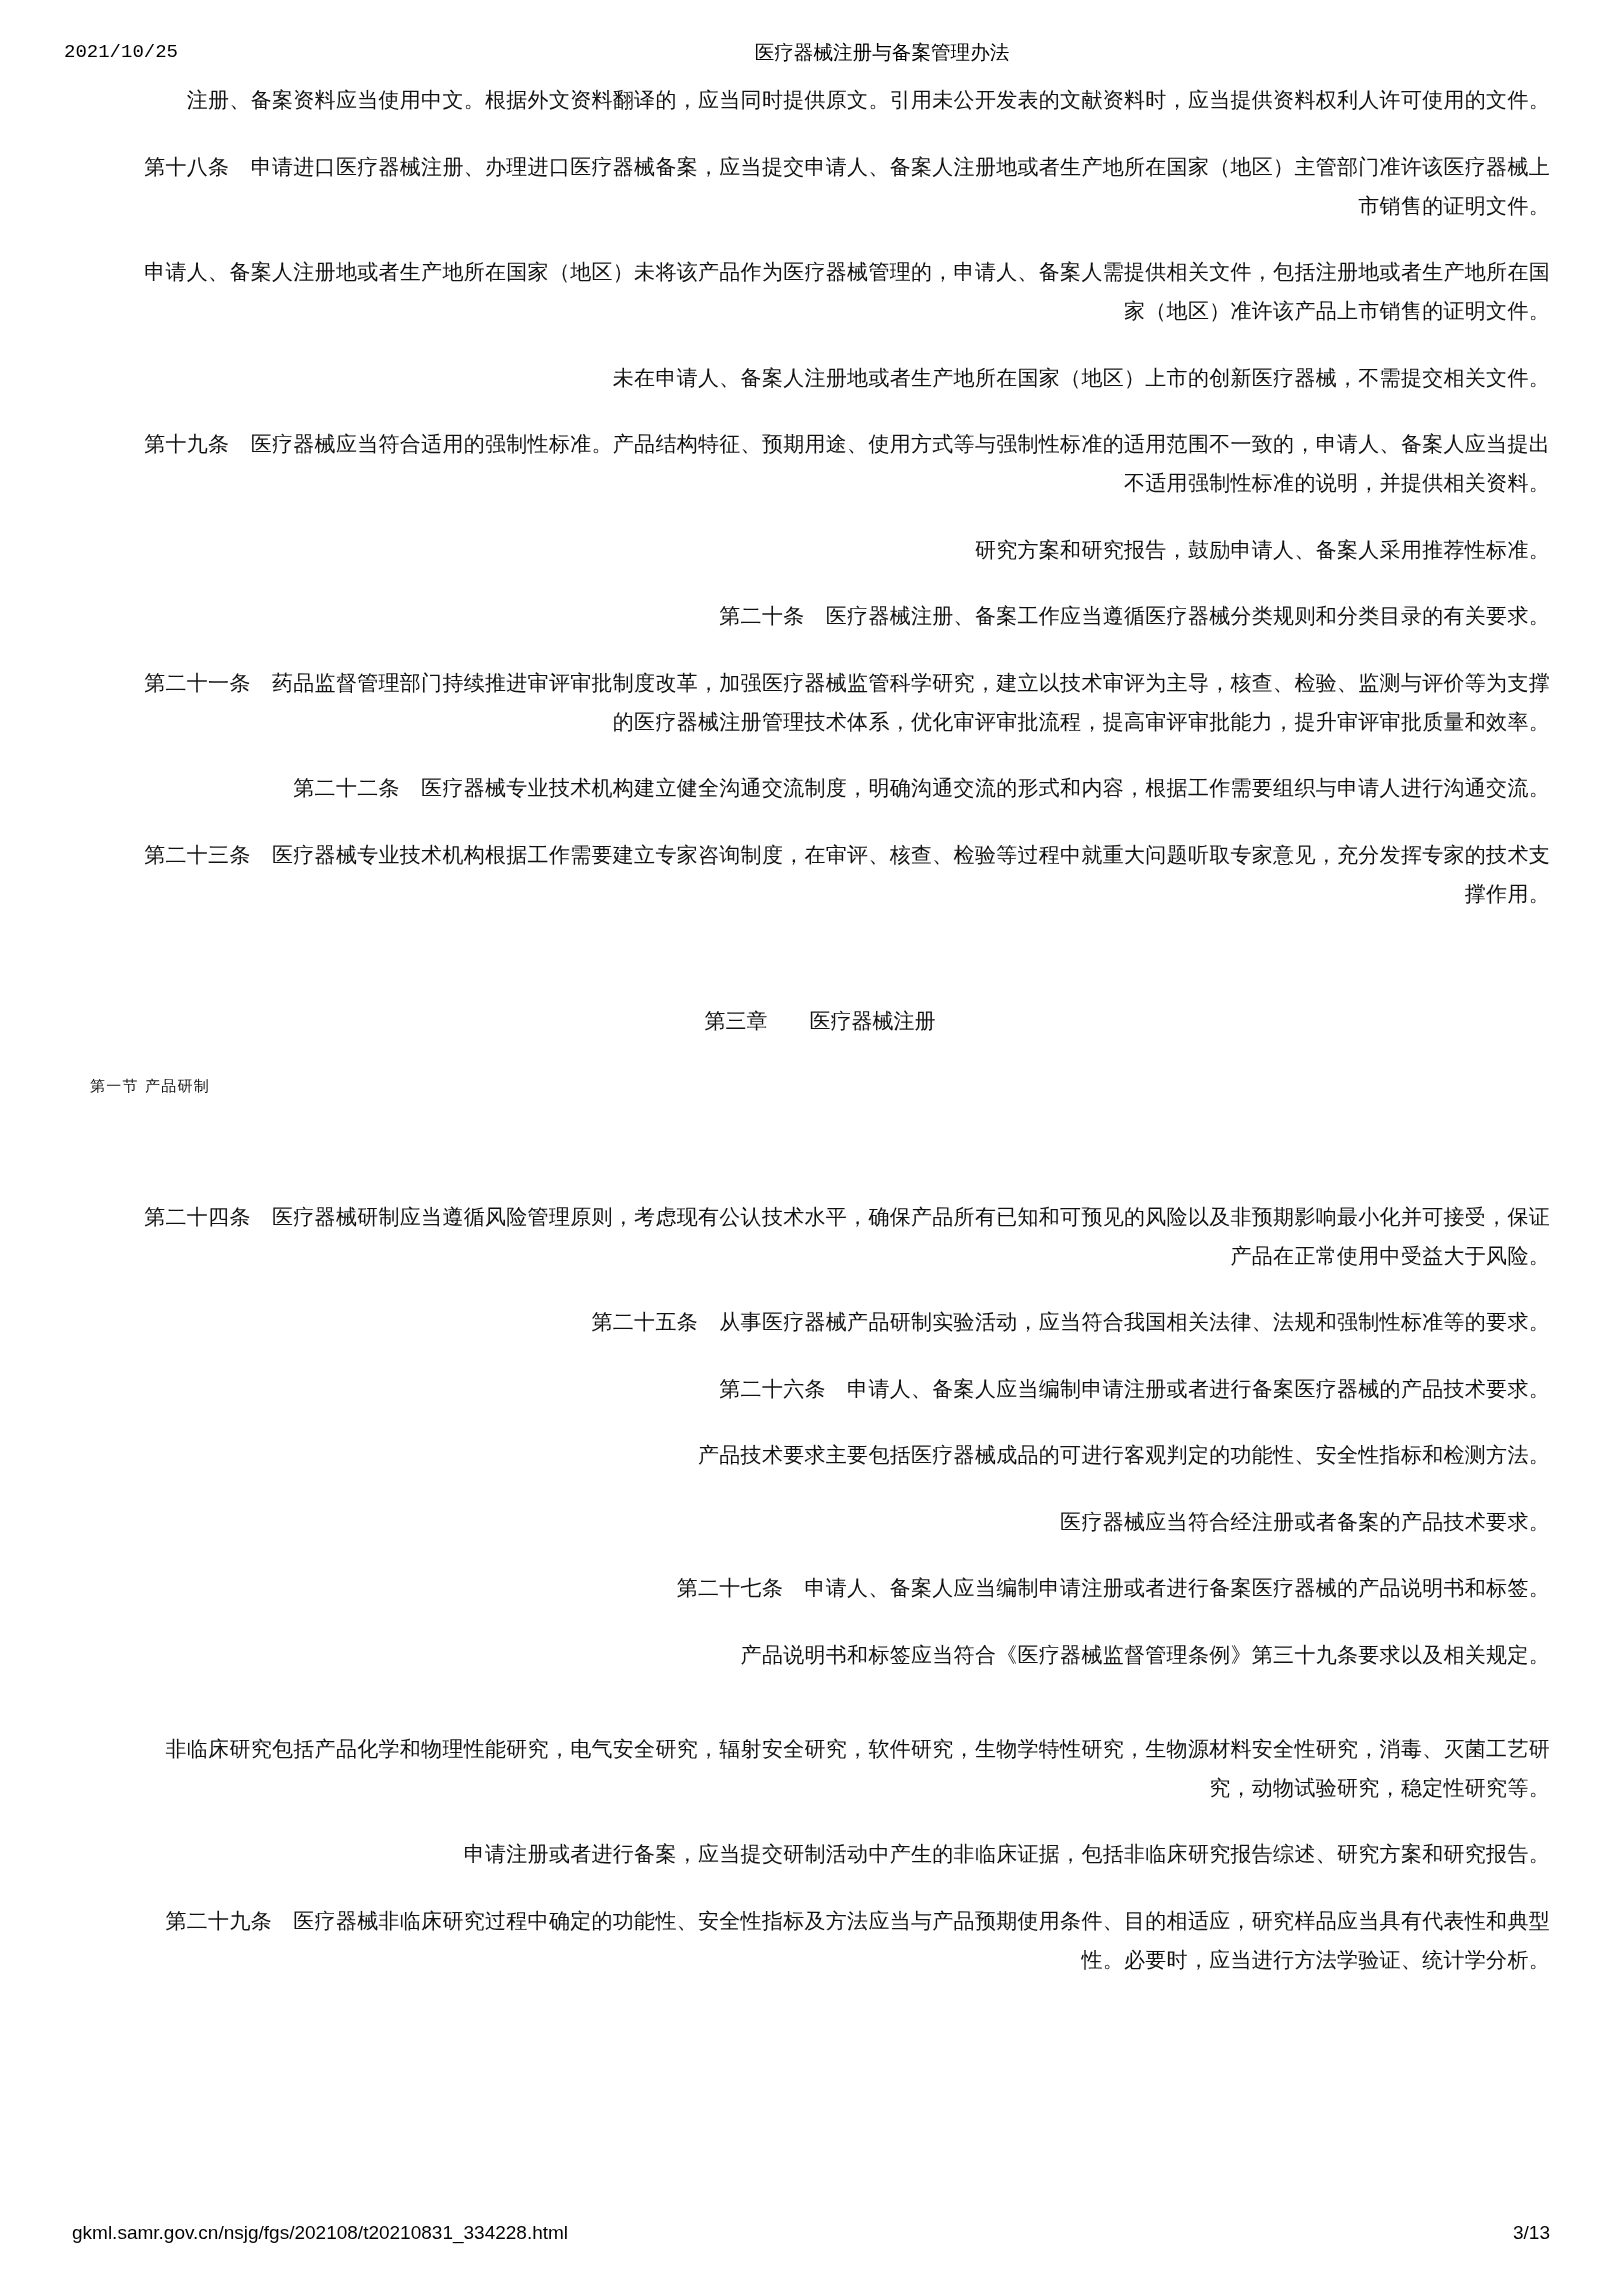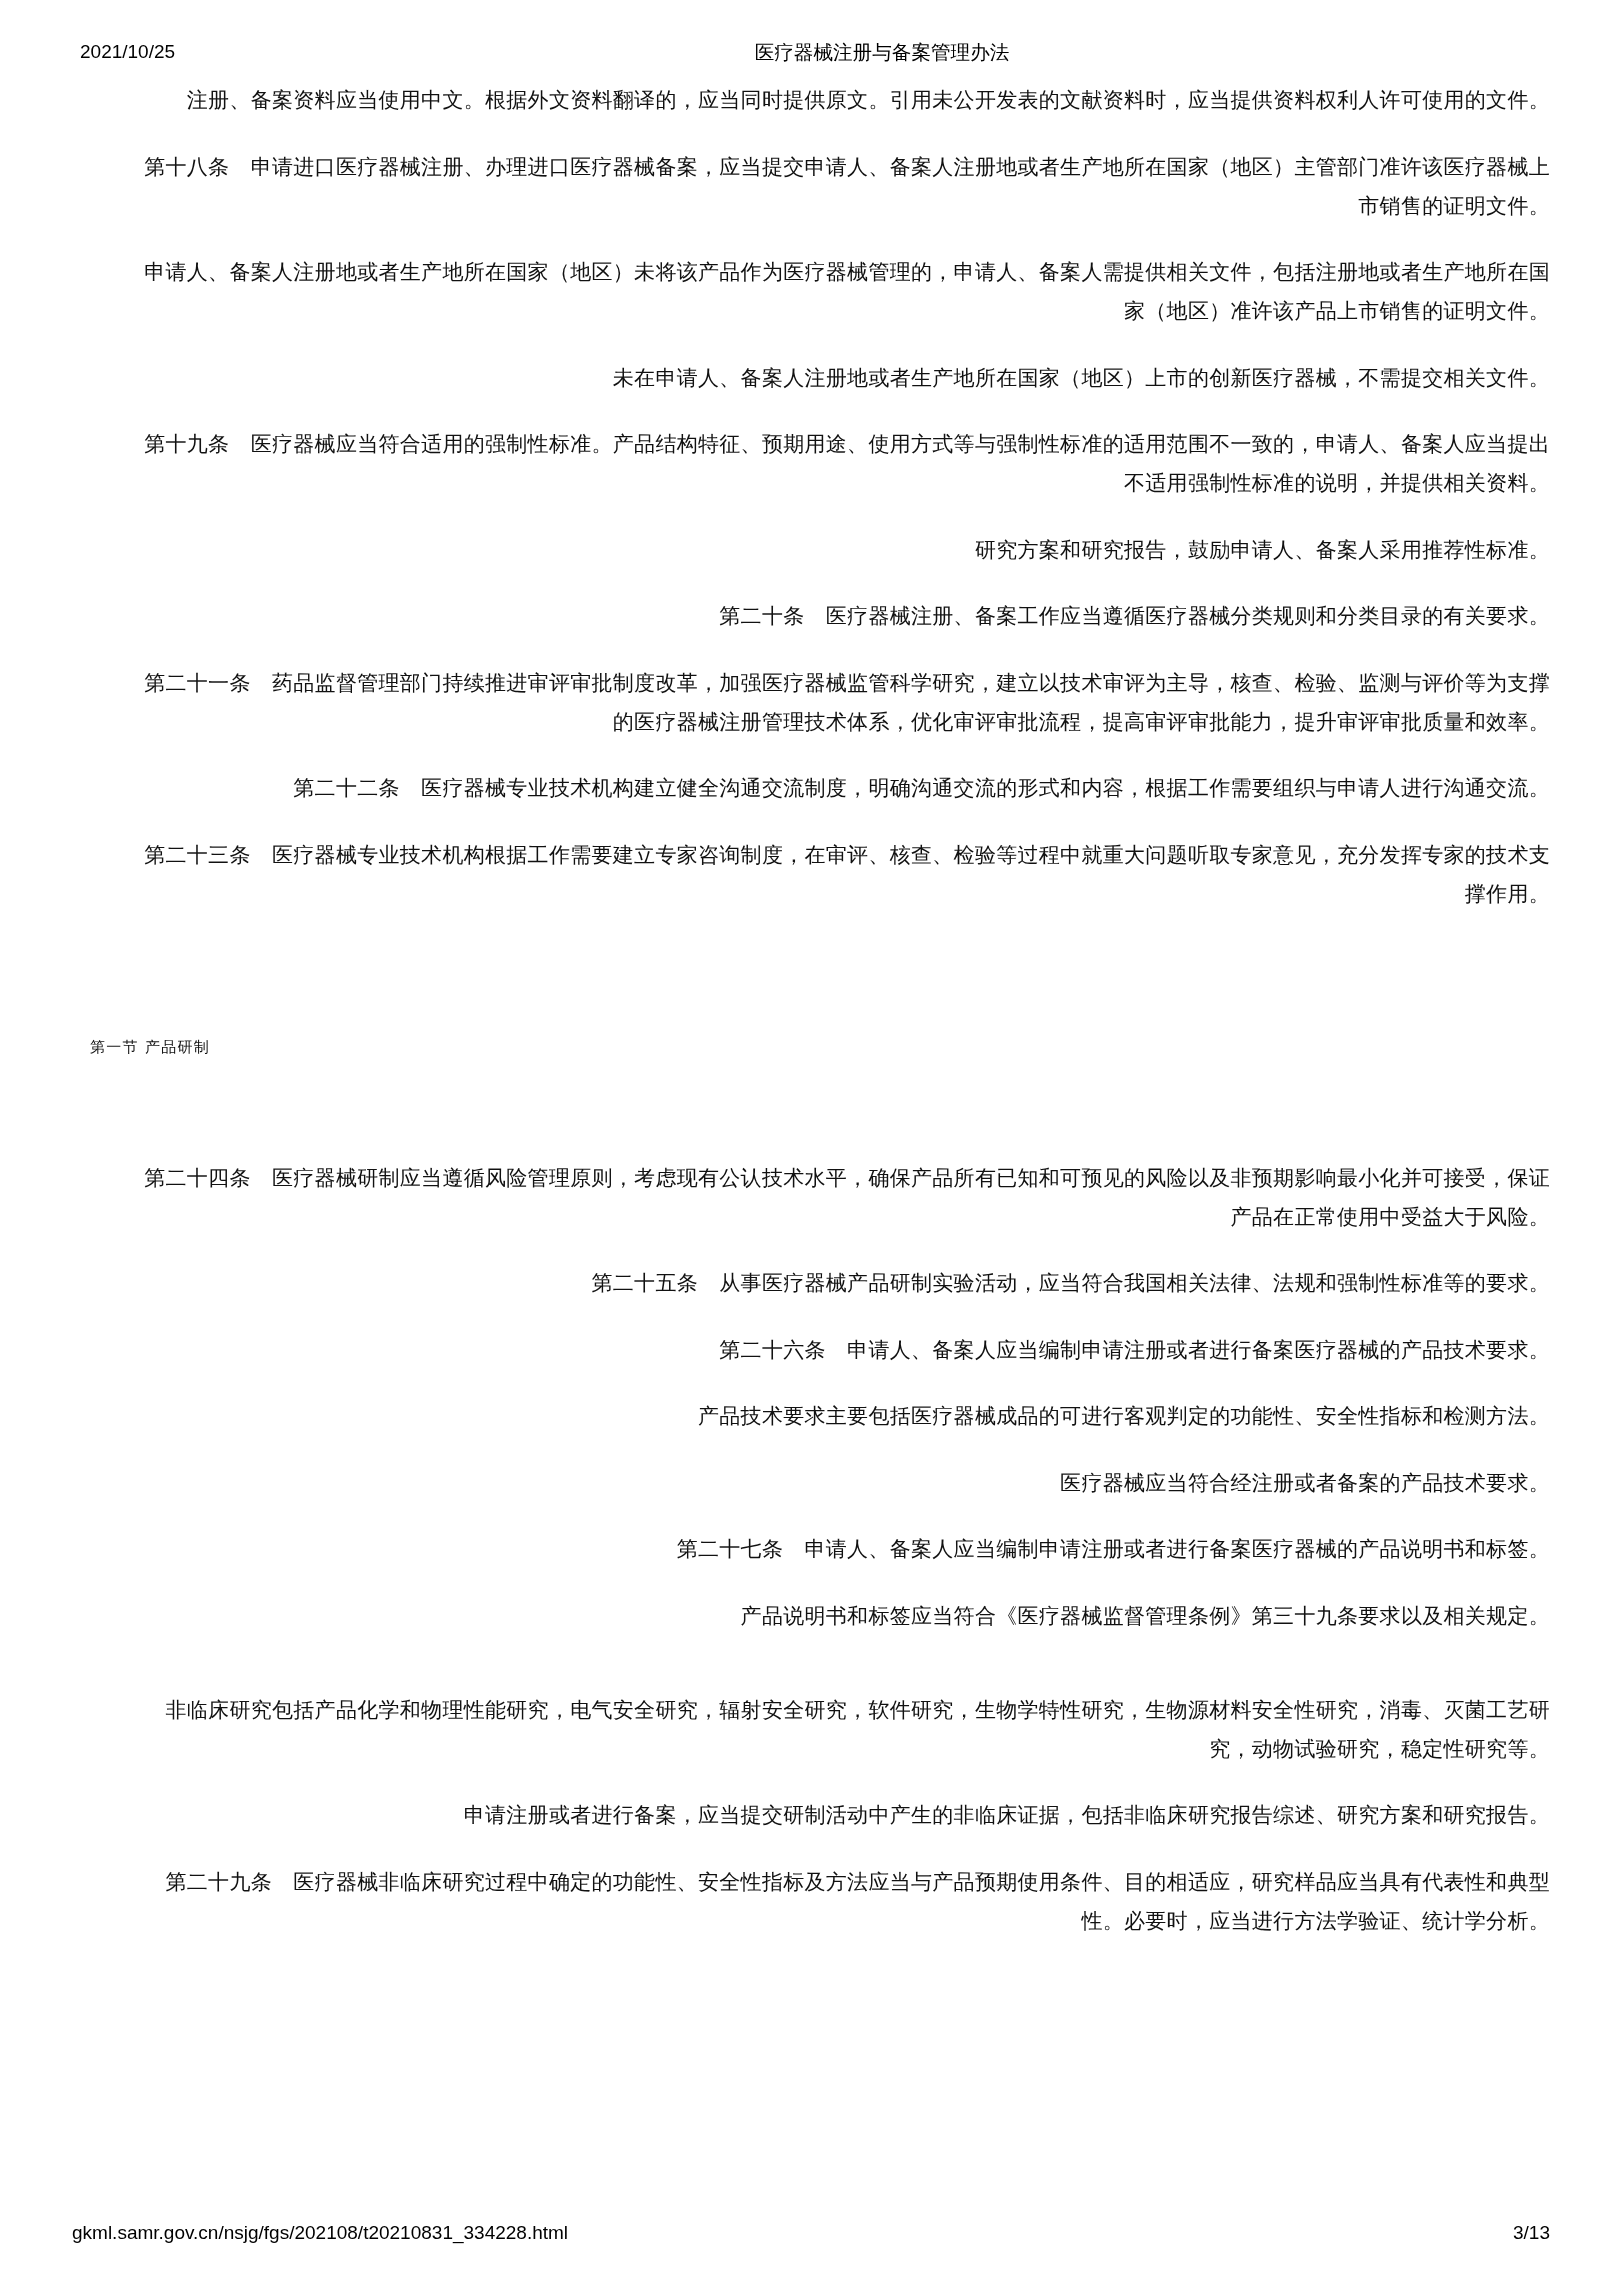--- a/index.html
+++ b/index.html
@@ -2,22 +2,22 @@
 <html style="font-size:10.5px"><head>
 <meta charset="utf-8">
 <style>
   html, body { margin: 0; padding: 0; background: #ffffff; }
   body {
     width: 1622px; height: 2295px; position: relative; overflow: hidden;
     color: #111111;
     font-family: "DejaVu Sans", "Liberation Sans", sans-serif;
   }
   .hdr-date {
-    position: absolute; left: 80px; top: 41px;
-    font-family: Liberation Sans, sans-serif; font-size: 19px; color: #000;
+    position: absolute; left: 64px; top: 41px;
+    font-family: Liberation Mono, monospace; font-size: 19px; color: #000;
   }
   .hdr-title {
     position: absolute; left: 0; right: 0; top: 39px; text-align: center;
     font-size: 19.6px; color: #000;
     padding-left: 98px;
     margin-left: 44px;
   }
   .content {
     position: absolute; left: 90px; width: 1460px; top: 81px;
   }
@@ -67,20 +67,21 @@
   <div class="gap"></div>
   <p class="p">第二十条　医疗器械注册、备案工作应当遵循医疗器械分类规则和分类目录的有关要求。</p>
   <div class="gap"></div>
   <p class="p">第二十一条　药品监督管理部门持续推进审评审批制度改革，加强医疗器械监管科学研究，建立以技术审评为主导，核查、检验、监测与评价等为支撑的医疗器械注册管理技术体系，优化审评审批流程，提高审评审批能力，提升审评审批质量和效率。</p>
   <div class="gap"></div>
   <p class="p">第二十二条　医疗器械专业技术机构建立健全沟通交流制度，明确沟通交流的形式和内容，根据工作需要组织与申请人进行沟通交流。</p>
   <div class="gap"></div>
   <p class="p">第二十三条　医疗器械专业技术机构根据工作需要建立专家咨询制度，在审评、核查、检验等过程中就重大问题听取专家意见，充分发挥专家的技术支撑作用。</p>
 
   <div style="height:88px"></div>
+  <div class="chapter">第三章　　医疗器械注册</div>
   <div style="height:26px"></div>
   <div class="section">第一节 产品研制</div>
   <div style="height:92px"></div>
 
   <p class="p">第二十四条　医疗器械研制应当遵循风险管理原则，考虑现有公认技术水平，确保产品所有已知和可预见的风险以及非预期影响最小化并可接受，保证产品在正常使用中受益大于风险。</p>
   <div class="gap"></div>
   <p class="p">第二十五条　从事医疗器械产品研制实验活动，应当符合我国相关法律、法规和强制性标准等的要求。</p>
   <div class="gap"></div>
   <p class="p">第二十六条　申请人、备案人应当编制申请注册或者进行备案医疗器械的产品技术要求。</p>
   <div class="gap"></div>

